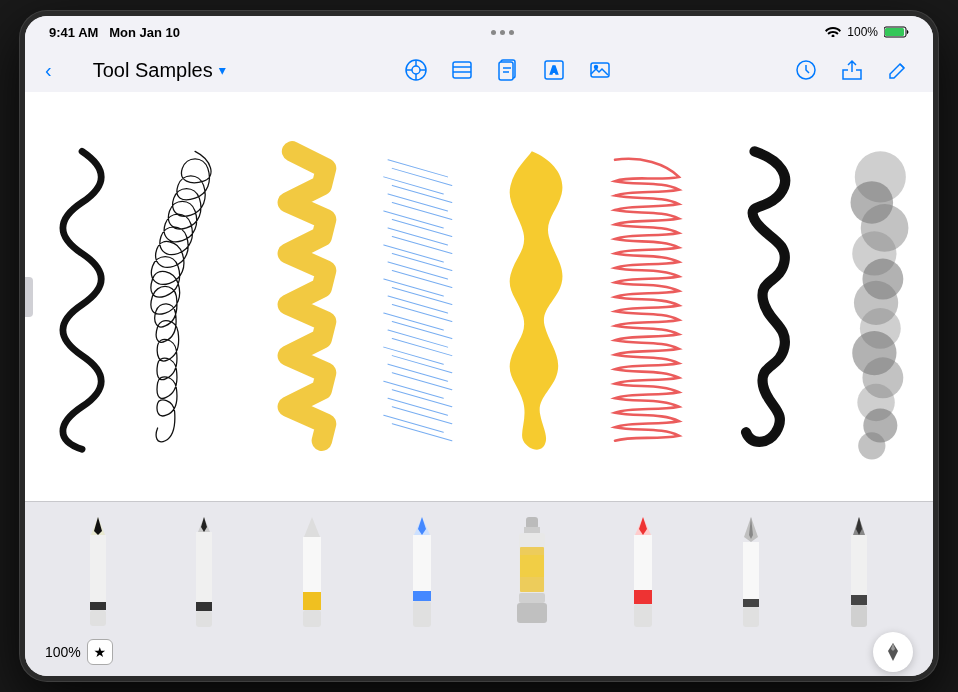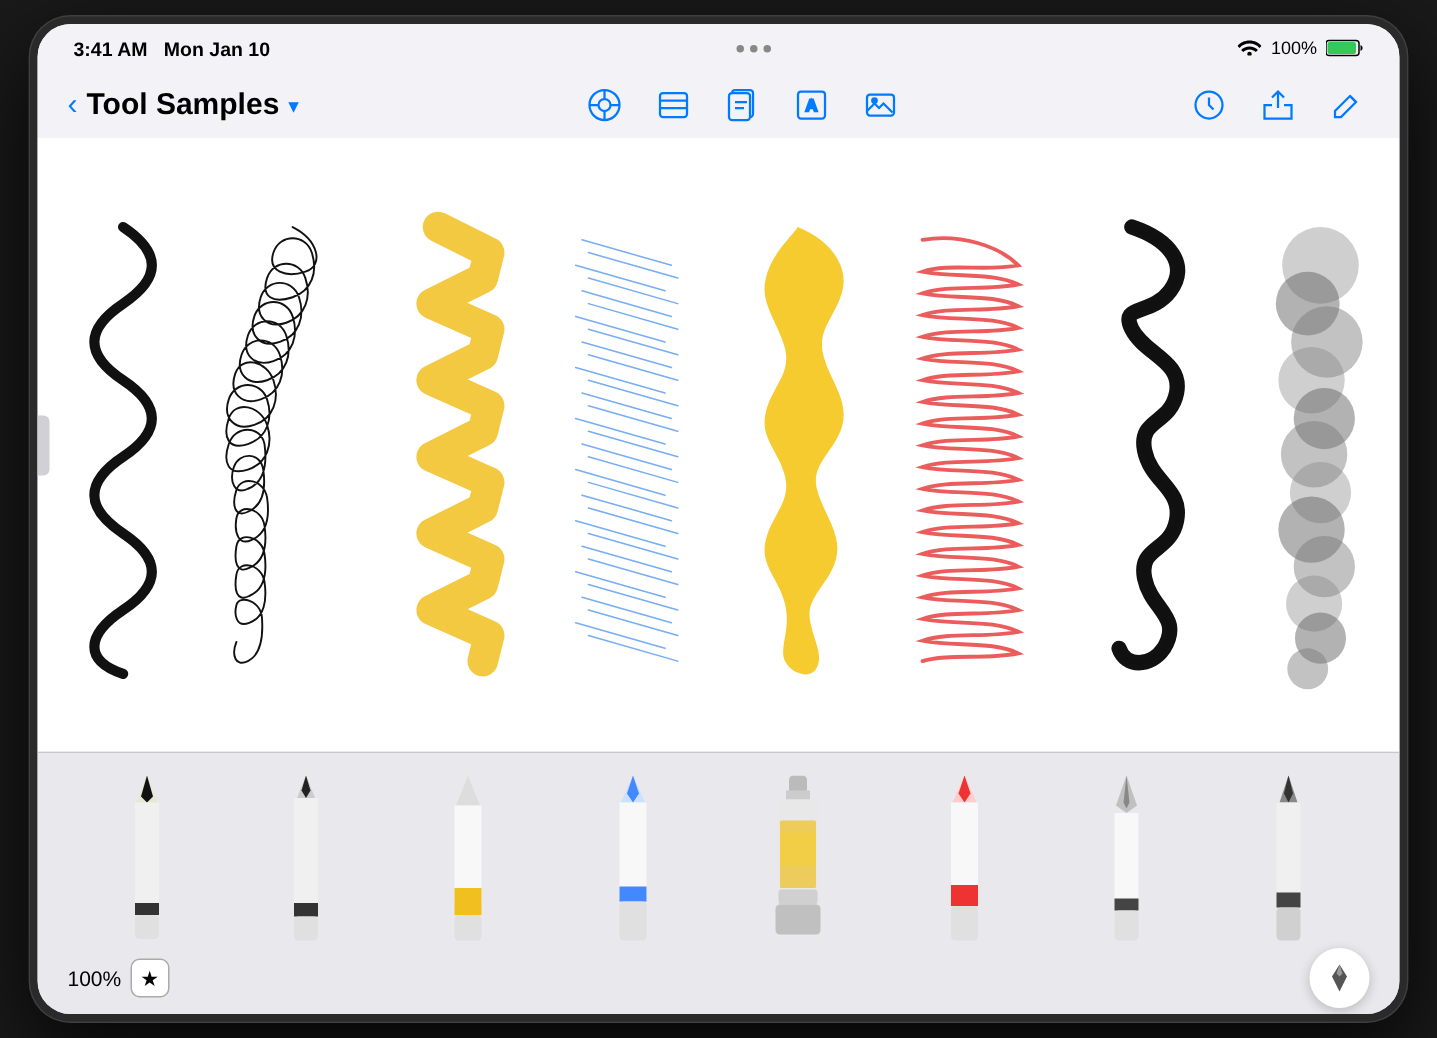--- a/index.html
+++ b/index.html
@@ -107,22 +107,23 @@
       gap: 2px;
     }
 
     .back-chevron {
       font-size: 20px;
       line-height: 1;
     }
 
     .nav-title {
       font-size: 20px;
-      font-weight: 700;
+      font-weight: 400;
       color: #000;
+      margin-left: 35px;
     }
 
     .nav-dropdown {
       color: #007AFF;
       font-size: 14px;
       cursor: pointer;
     }
 
     .nav-center {
       display: flex;
@@ -278,21 +279,21 @@
 
   </style>
 </head>
 <body>
 
 <div class="ipad-frame">
   <div class="ipad-screen">
 
     <div class="status-bar">
       <div class="status-time">
-        <span>3:41 AM</span> &nbsp; <span>Mon Jan 10</span>
+        <span>9:41 AM</span> &nbsp; <span>Mon Jan 10</span>
       </div>
       <div class="status-center">
         <div class="status-dot"></div>
         <div class="status-dot"></div>
         <div class="status-dot"></div>
       </div>
       <div class="status-right">
         <span class="wifi-icon">
           <svg width="16" height="12" viewBox="0 0 16 12" fill="#000">
             <path d="M8 9.5a1.5 1.5 0 1 1 0 3 1.5 1.5 0 0 1 0-3z"></path>

